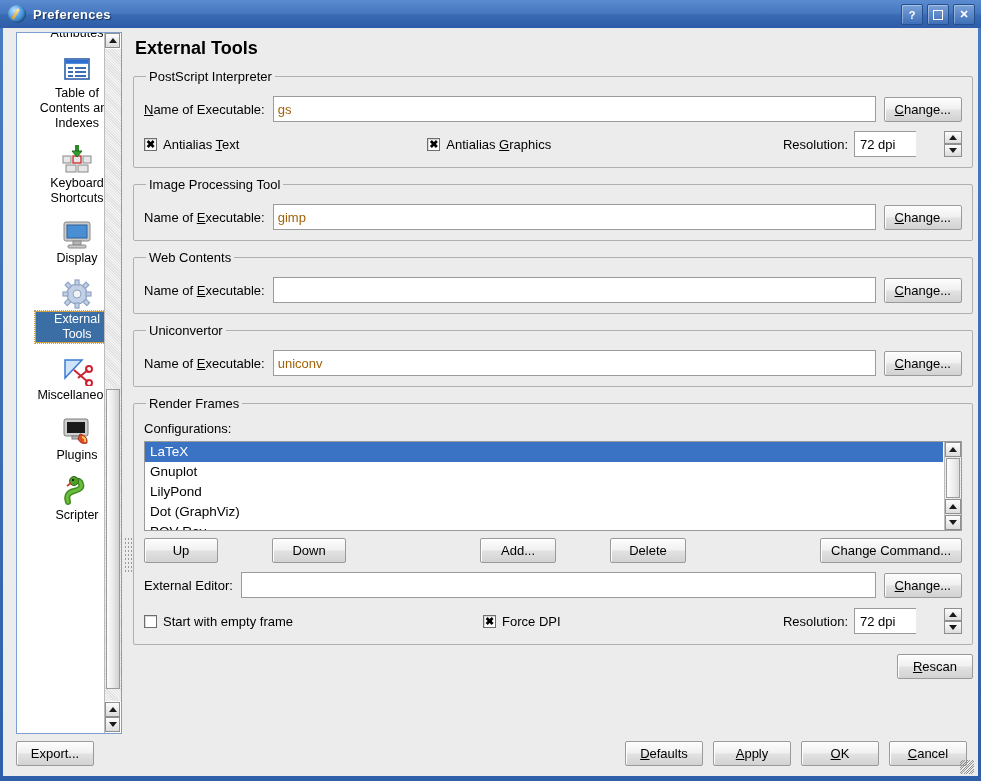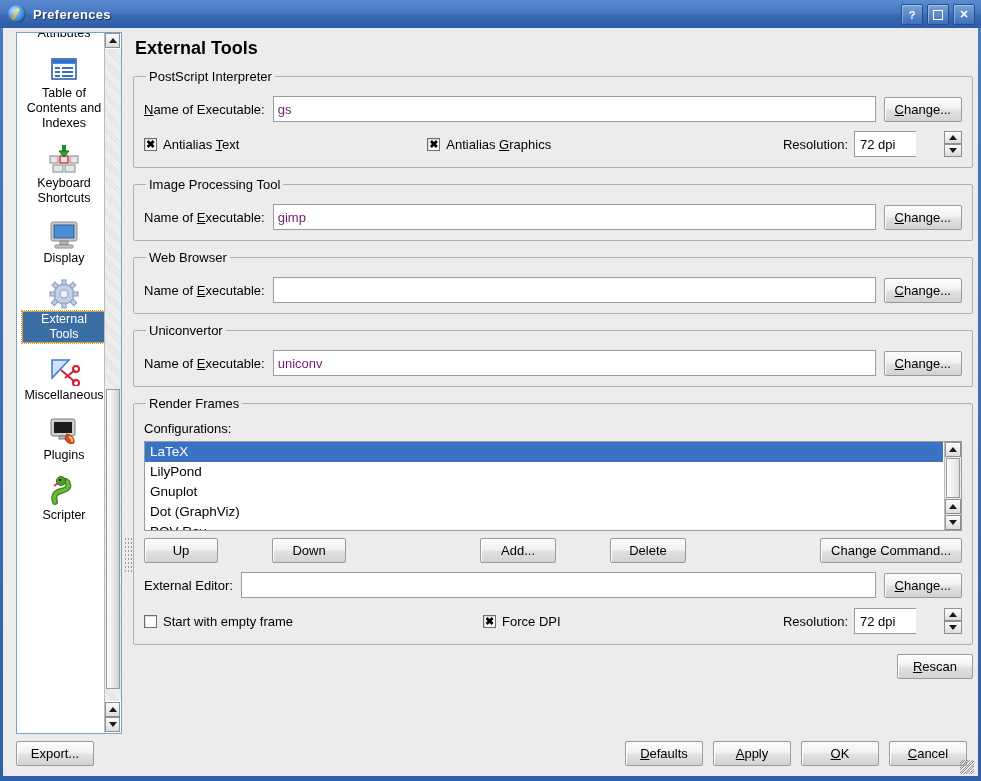--- a/index.html
+++ b/index.html
@@ -54,21 +54,21 @@
     position:absolute;left:3px;top:28px;width:975px;height:748px;
     background:#ececec;
     box-sizing:border-box;
   }
   
   .sidebar{
     position:absolute;left:13px;top:4px;width:106px;height:702px;
     background:#fff;border:1px solid #7b9fd1;box-sizing:border-box;
     overflow:hidden;
   }
-  .sb-list{position:absolute;left:3px;top:-12px;width:88px;}
+  .sb-list{position:absolute;left:16px;top:-12px;width:88px;}
   .sb-item{
     width:88px;padding:3px 2px 6px 2px;box-sizing:border-box;
     display:flex;flex-direction:column;align-items:center;
     cursor:pointer;
   }
   .sb-icon{height:34px;display:flex;align-items:flex-end;justify-content:center;margin-bottom:2px;}
   .sb-label{
     font-size:12.5px;text-align:center;line-height:15px;color:#000;
     padding:0 1px;
   }
@@ -119,21 +119,21 @@
   }
   fieldset.group > legend{
     font-size:13px;padding:0 3px;margin-left:2px;color:#000;
   }
   .row{display:flex;align-items:center;margin-top:6px;}
   .lbl{font-size:13px;white-space:nowrap;}
   input.txt{
     font-family:"Liberation Sans", sans-serif;font-size:13px;
     border:1px solid #9b9b9b;background:#fff;
     padding:3px 4px;margin:0 8px;box-sizing:border-box;height:26px;
-    flex:1;min-width:0;color:#701a75;
+    flex:1;min-width:0;color:#a16207;
   }
   .btn{
     font-family:"Liberation Sans", sans-serif;font-size:13px;
     background:linear-gradient(180deg,#fdfdfd 0%,#f0f0f0 48%,#e2e2e2 52%,#d2d2d2 100%);
     border:1px solid #9a9a9a;border-radius:2px;
     padding:4px 10px;cursor:pointer;color:#000;white-space:nowrap;
     box-shadow:inset 1px 1px 0 #fff;
   }
   .u{text-decoration:underline;}
   
@@ -377,21 +377,21 @@
       <fieldset class="group">
         <legend>Image Processing Tool</legend>
         <div class="row">
           <span class="lbl">Name of <span class="u">E</span>xecutable:</span>
           <input class="txt" type="text" value="gimp" style="">
           <button class="btn"><span class="u">C</span>hange...</button>
         </div>
       </fieldset>
 
       <fieldset class="group">
-        <legend>Web Browser</legend>
+        <legend>Web Contents</legend>
         <div class="row">
           <span class="lbl">Name of <span class="u">E</span>xecutable:</span>
           <input class="txt" type="text" value="" style="">
           <button class="btn"><span class="u">C</span>hange...</button>
         </div>
       </fieldset>
 
       <fieldset class="group">
         <legend>Uniconvertor</legend>
         <div class="row">
@@ -402,22 +402,22 @@
       </fieldset>
 
       <fieldset class="group">
         <legend>Render Frames</legend>
 
         <div class="lbl" style="margin-top:4px;">Configurations:</div>
 
         <div class="listbox">
           <div class="lb-items">
             <div class="lb-item sel">LaTeX</div>
+            <div class="lb-item">Gnuplot</div>
             <div class="lb-item">LilyPond</div>
-            <div class="lb-item">Gnuplot</div>
             <div class="lb-item">Dot (GraphViz)</div>
             <div class="lb-item">POV-Ray</div>
           </div>
           <div class="lb-scroll">
             <div class="arrow-btn" style="position:absolute;left:0;top:0;width:16px;">
                 <span class="ar up"></span>
               </div>
             <div class="lb-thumb"></div>
             <div class="arrow-btn" style="position:absolute;left:0;bottom:16px;width:16px;">
                 <span class="ar up"></span>

